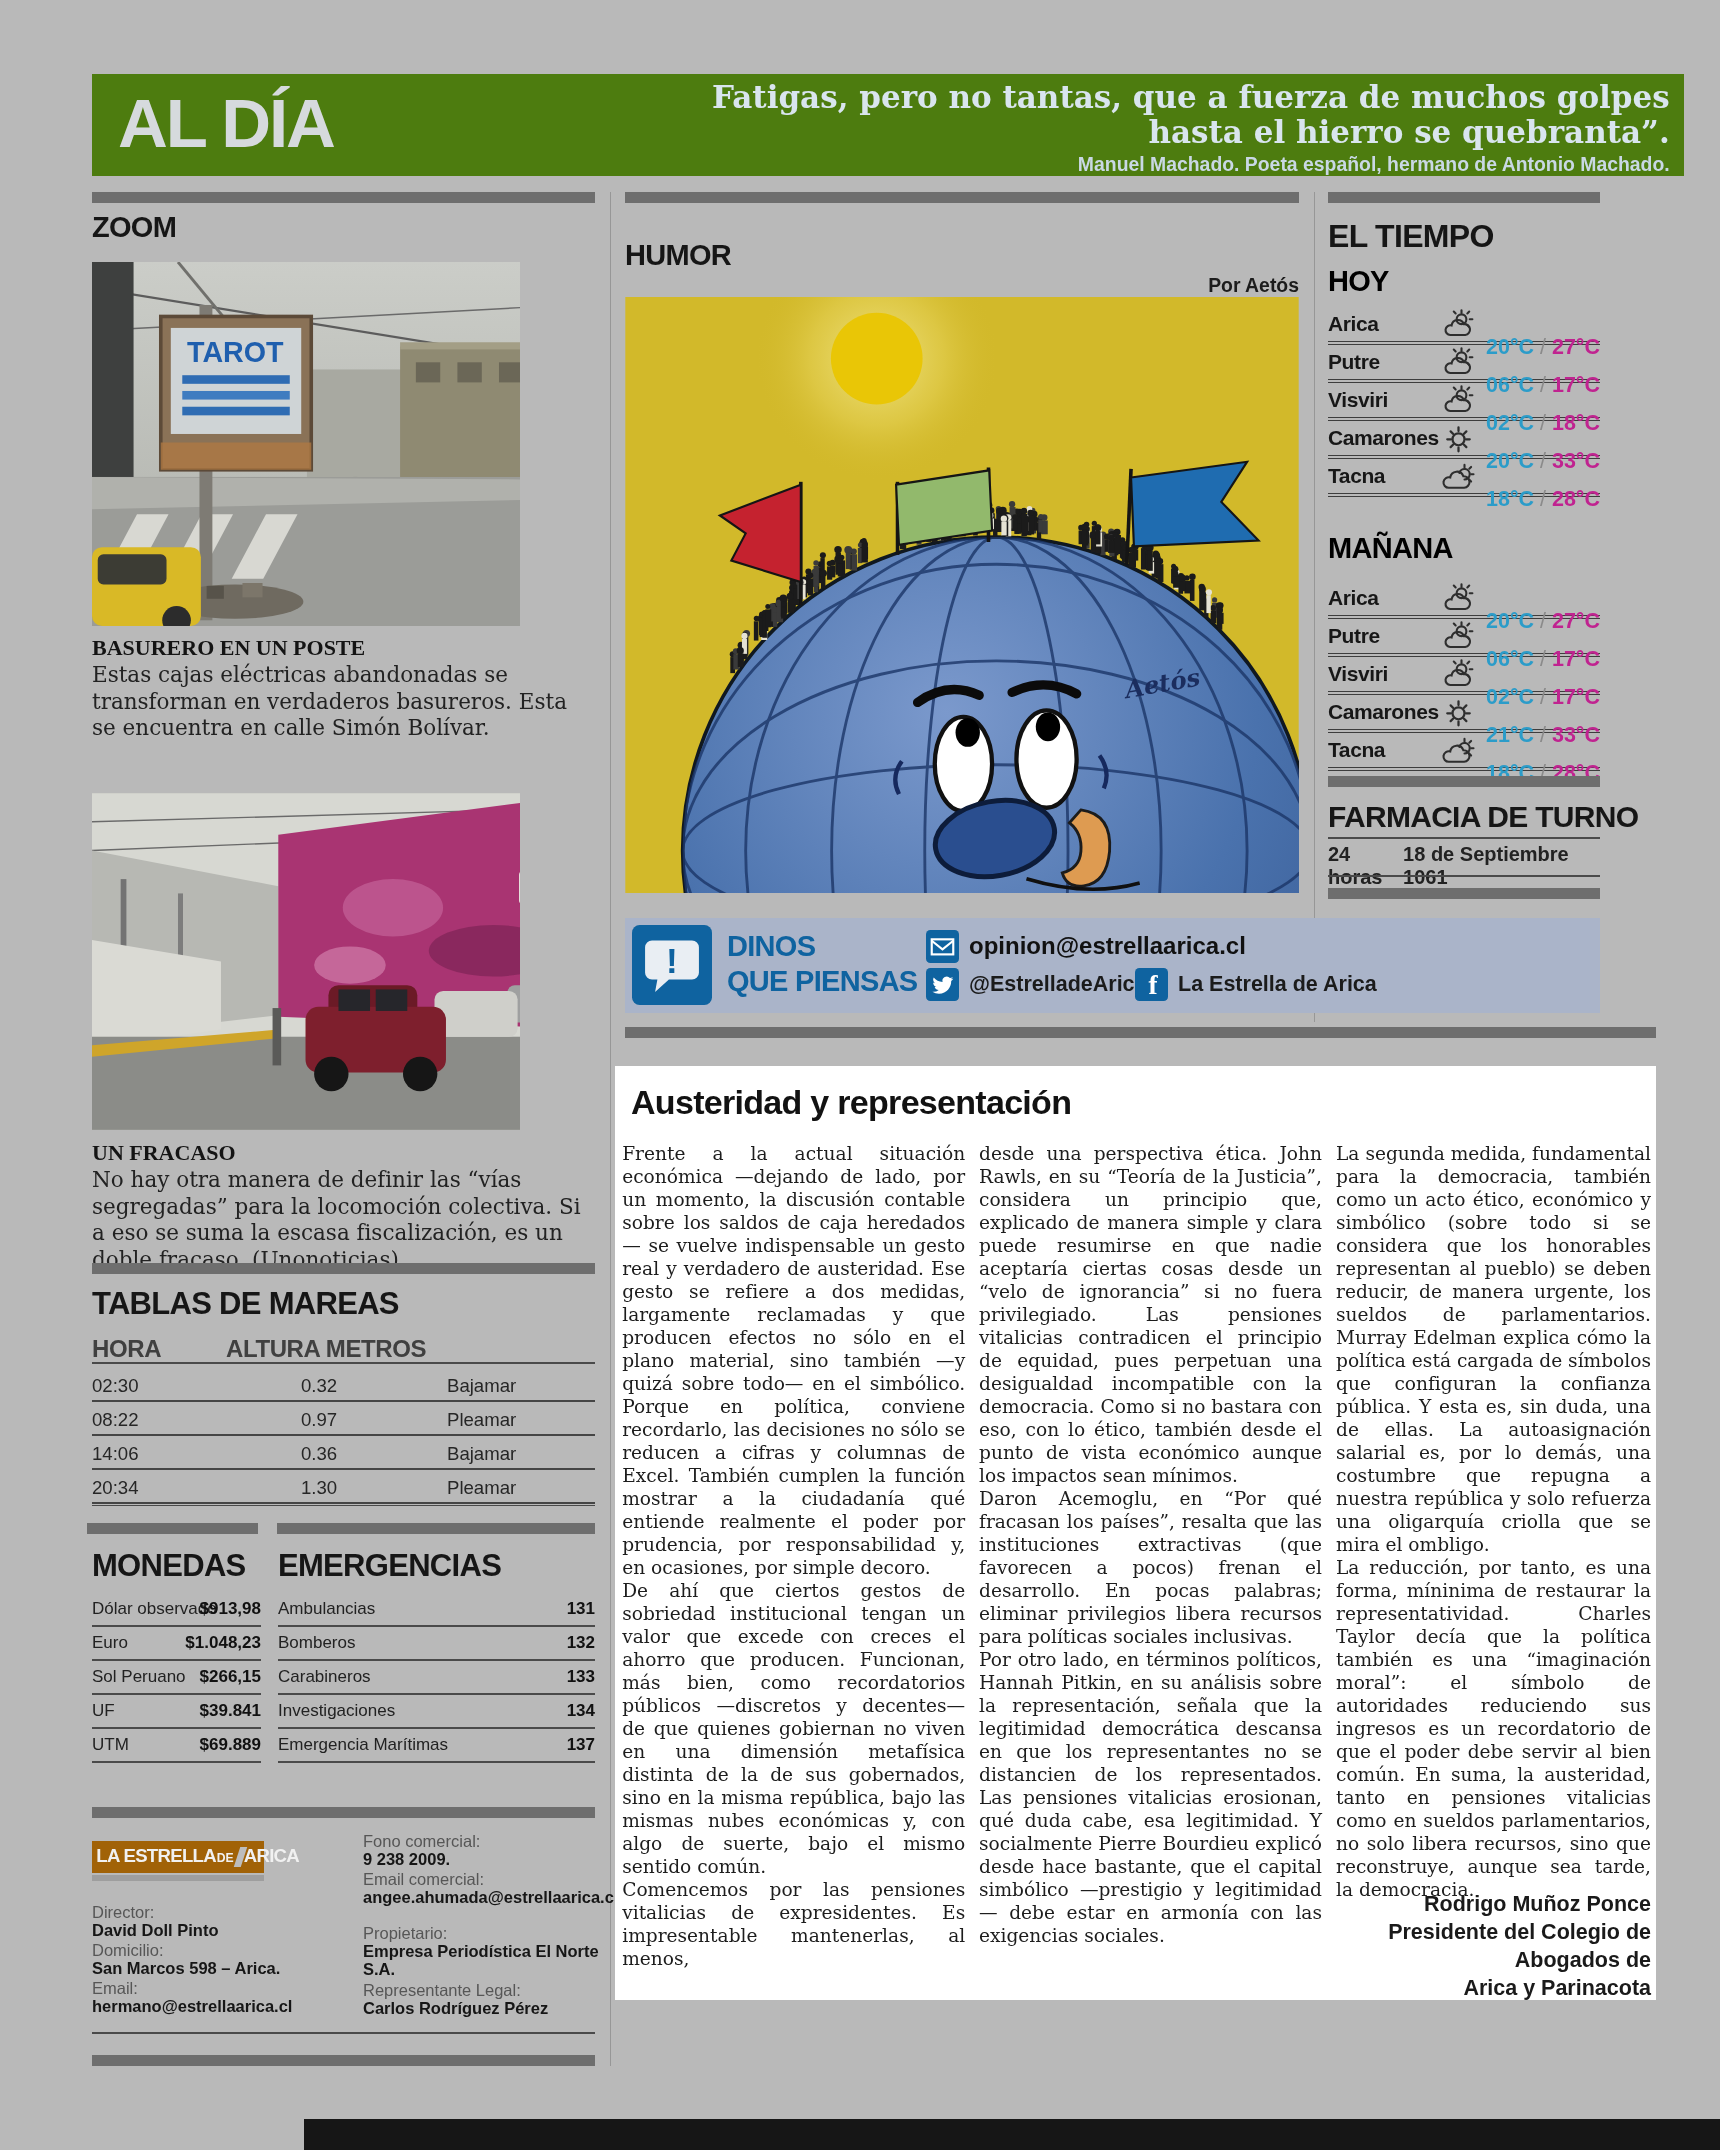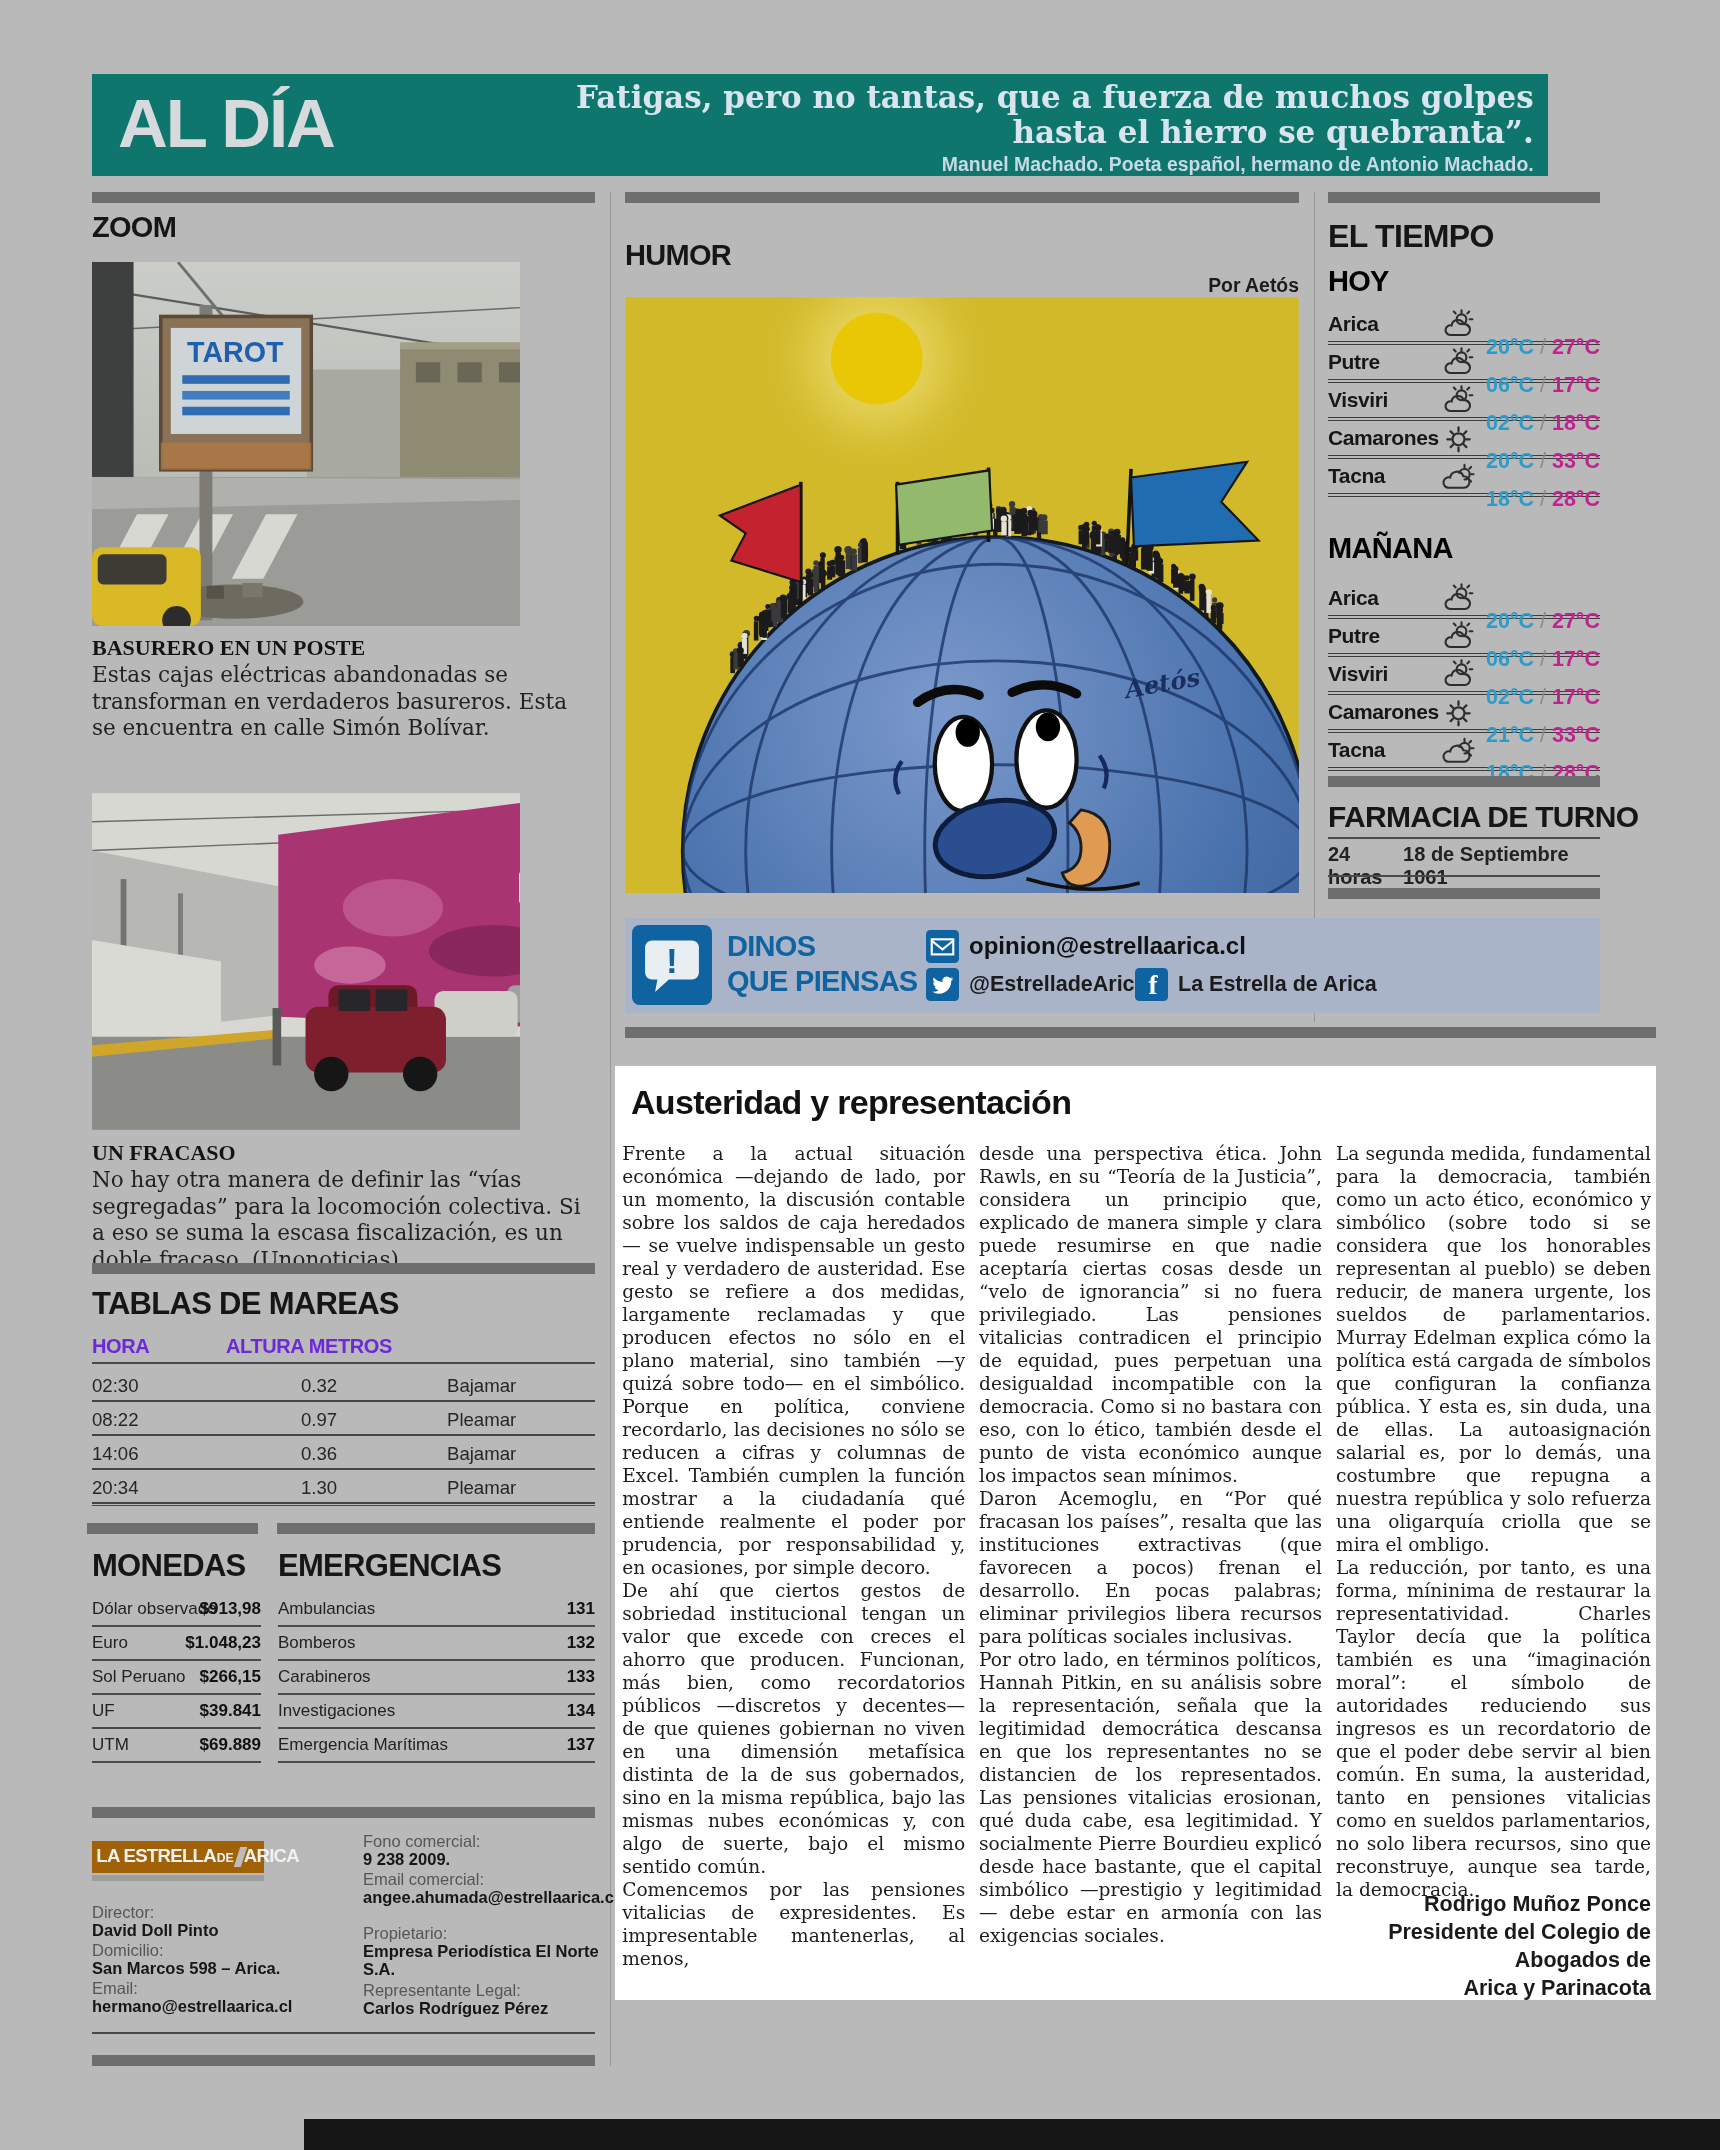--- a/index.html
+++ b/index.html
@@ -1,21 +1,21 @@
 <!DOCTYPE html>
 <html lang="es" style="font-size:11.5px"><head>
 <meta charset="utf-8">
 <style>
   * { margin:0; padding:0; box-sizing:border-box; }
   body { background:#a7a7a7; font-family:"Liberation Sans", sans-serif; }
   .page { position:relative; width:1721px; height:2151px; background:#b9b9b9; overflow:hidden; }
   .abs { position:absolute; }
 
   
-  #header-bar { left:92px; top:74px; width:1456px; height:102px; background:#0f766e; }
+  #header-bar { left:92px; top:74px; width:1592px; height:102px; background:#4d7c0f; }
   #aldia { position:absolute; left:26px; top:10px; font-size:69px; font-weight:700; letter-spacing:-2.2px; color:#d6dadd; }
   #quote { position:absolute; right:14.3px; top:5.7px; text-align:right; color:#d9e5ee; }
   .qline { font-family:"DejaVu Serif", serif; font-size:31px; line-height:35px; font-weight:600; }
   .qattr { font-size:19.4px; font-weight:700; color:#c9d8e4; margin-top:3.6px; }
 
   
   .hbar { position:absolute; height:10.8px; background:#6e6e6e; }
   .tline { position:absolute; height:2.2px; background:#4a4a4a; }
   .vrule { position:absolute; width:1.4px; background:#979797; }
 
@@ -26,21 +26,21 @@
   
   #zoom-title { left:92px; top:211px; font-size:29px; }
   .photo { position:absolute; left:92px; width:428px; overflow:hidden; background:#9d9e99; }
   #photo1 { top:262px; height:364px; }
   #photo2 { top:793px; height:337px; }
   .cap-title { position:absolute; left:92px; font-size:22px; font-weight:700; color:#141414;font-family:Liberation Serif, serif; }
   .cap-text { position:absolute; left:92px; width:500px; font-family:"DejaVu Serif", serif; font-size:21.5px; line-height:26.5px; color:#222; }
 
   #tides-title { left:92px; top:1286px; font-size:31px; }
   #tides-head { position:absolute; left:92px; top:1335px; width:503px; height:24.4px; }
-  #tides-head span { position:absolute; font-size:20px; font-weight:700; color:#6d28d9; letter-spacing:-0.4px; }
+  #tides-head span { position:absolute; font-size:24px; font-weight:700; color:#404040; letter-spacing:-0.4px; }
   #tides-rows { position:absolute; left:92px; top:1368px; width:503px; }
   .trow { position:relative; height:34px; border-bottom:2.2px solid #454545; }
   .trow span { position:absolute; top:6.5px; font-size:18.6px; font-weight:500; color:#262626; }
   .thora { left:0; } .talt { left:209px; } .ttipo { left:355px; }
 
   #monedas-title { left:92px; top:1548px; font-size:31px; }
   #emerg-title  { left:278px; top:1548px; font-size:31px; }
   #monedas-rows { position:absolute; left:92px; top:1593px; width:169px; }
   #emerg-rows   { position:absolute; left:278px; top:1593px; width:317px; }
   .kvrow { position:relative; height:34px; border-bottom:2.2px solid #4a4a4a; }

